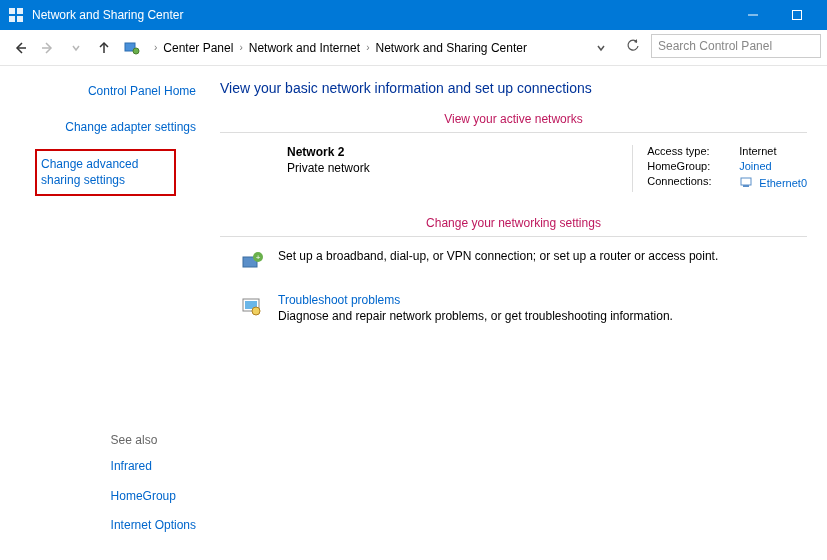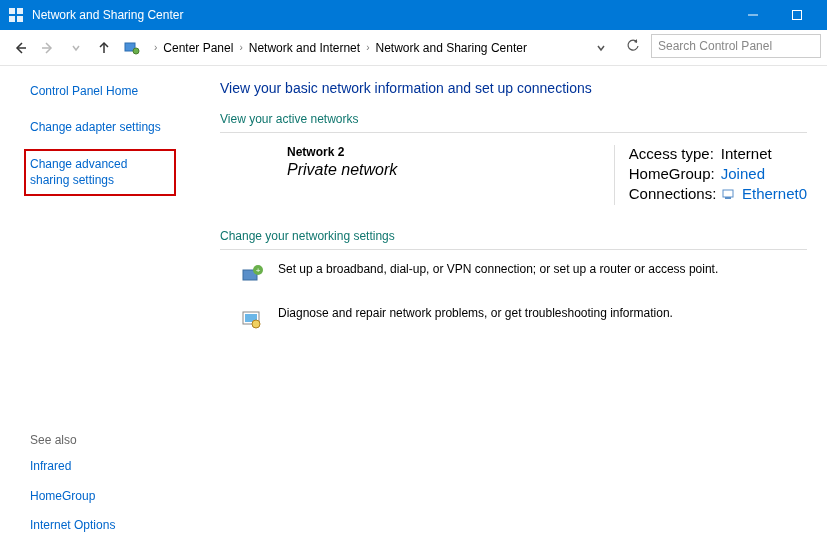--- a/index.html
+++ b/index.html
@@ -20,39 +20,39 @@
 .nav-icon { width: 20px; height: 20px; margin: 0 4px; display: flex; align-items: center; justify-content: center; }
 .breadcrumbs { flex: 1; display: flex; align-items: center; font-size: 12px; color: #000; padding-left: 2px; }
 .breadcrumbs .sep { color: #777; margin: 0 6px; font-size: 10px; }
 .breadcrumbs .crumb { cursor: default; }
 .nav-right { display: flex; align-items: flex-start; gap: 6px; }
 .refresh-btn { width: 24px; height: 24px; display: flex; align-items: center; justify-content: center; }
 .search { width: 170px; height: 24px; border: 1px solid #ccc; font-size: 12px; padding: 0 6px; color: #888; display: flex; align-items: center; background: #fff; }
 
 
 .body { display: flex; height: calc(560px - 30px - 36px); }
-.sidebar { width: 208px; padding: 18px 12px 12px 30px; display: flex; flex-direction: column; }
+.sidebar { width: 208px; padding: 18px 12px 12px 41px; display: flex; flex-direction: column; align-items: flex-end; }
 .sidebar a { color: #0066cc; text-decoration: none; font-size: 12px; display: block; margin-bottom: 14px; line-height: 1.3; }
 .sidebar .home { color: #0066cc; margin-bottom: 20px; }
 .sidebar .highlighted { border: 2.5px solid #cc0000; padding: 6px 6px 6px 4px; margin-left: -6px; margin-right: 20px; margin-bottom: 14px; }
 .sidebar .spacer { flex: 1; }
 .sidebar .seealso-head { color: #666; font-size: 12px; margin-bottom: 12px; }
 .sidebar .seealso a { color: #0066cc; }
 
 .main { flex: 1; padding: 14px 20px 10px 12px; }
 .main h1 { color: #003399; font-weight: 400; font-size: 14px; margin-bottom: 16px; }
-.section-label { font-size: 12px; color: #0f766e; margin-bottom: 6px; }
+.section-label { font-size: 12px; color: #be185d; margin-bottom: 6px; text-align: center; }
 .hr { border: none; border-top: 1px solid #ddd; margin: 4px 0 12px 0; }
 
 .netrow { display: flex; padding-left: 20px; }
 .netleft { flex: 1; margin-left: 47px; }
 .net-name { font-weight: 600; font-size: 12px; margin-bottom: 2px; }
-.net-type { font-size: 16px; color: #000; font-style: italic; }
+.net-type { font-size: 12px; color: #000; }
 .netright { border-left: 1px solid #ddd; padding-left: 14px; }
-.kv { display: flex; font-size: 15px; margin-bottom: 3px; }
+.kv { display: flex; font-size: 11px; margin-bottom: 3px; }
 .kv .k { width: 92px; color: #000; }
 .kv .v { color: #000; }
 .kv .link { color: #0066cc; cursor: pointer; }
 .conn-icon { display: inline-flex; width: 14px; height: 14px; margin-right: 3px; vertical-align: -2px; }
 
 .settings-section { margin-top: 24px; }
 .setting-item { display: flex; padding-left: 20px; margin-bottom: 18px; gap: 14px; }
 .setting-icon { width: 24px; height: 24px; flex-shrink: 0; display: flex; align-items: center; justify-content: center; margin-top: 2px; }
 .setting-text .link { color: #0066cc; font-size: 12px; display: block; margin-bottom: 2px; }
 .setting-text .desc { font-size: 12px; color: #000; }
@@ -208,18 +208,19 @@
 
       <div class="setting-item">
         <span class="setting-icon">
           <svg width="24" height="24" viewBox="0 0 24 24">
               <rect x="3" y="4" width="16" height="12" fill="#fff" stroke="#888"></rect>
               <rect x="5" y="6" width="12" height="8" fill="#6ab6e8"></rect>
               <circle cx="16" cy="16" r="4" fill="#f0d060" stroke="#b08020"></circle>
             </svg>
         </span>
         <div class="setting-text">
+          <span class="link">Troubleshoot problems</span>
           <span class="desc">Diagnose and repair network problems, or get troubleshooting information.</span>
         </div>
       </div>
     </div>
   </div>
 </div>
 
 </body></html>

